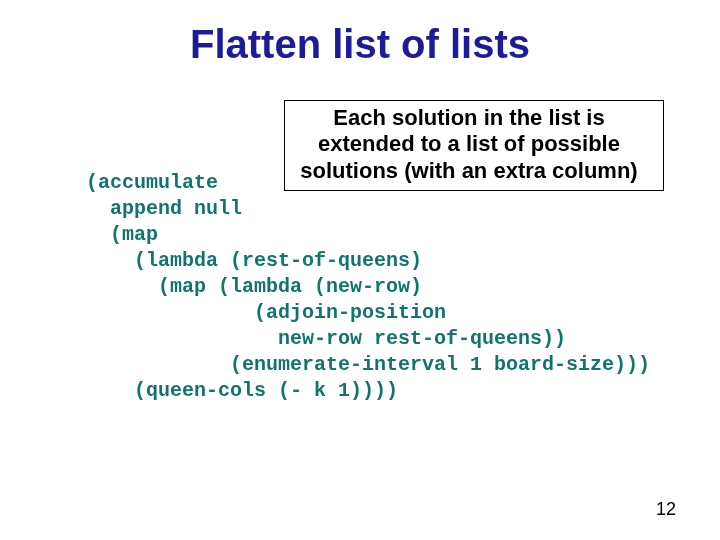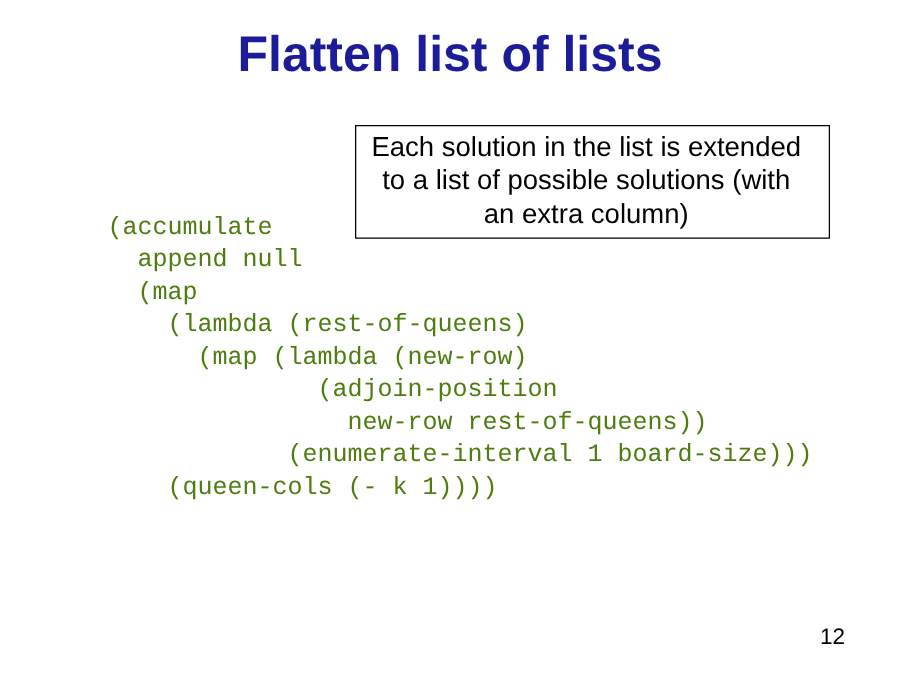--- a/index.html
+++ b/index.html
@@ -32,32 +32,32 @@
     position: absolute;
     top: 100px;
     left: 284px;
     width: 380px;
     border: 1px solid #000;
     background: #fff;
     padding: 4px 16px 6px 6px;
     box-sizing: border-box;
     text-align: center;
     font-size: 22px;
-    font-weight: normal;
+    font-weight: bold;
     color: #000;
     line-height: 1.2;
   }
   .code {
     position: absolute;
     top: 170px;
     left: 86px;
     font-family: "Courier New", Courier, monospace;
     font-size: 20px;
-    font-weight: normal;
-    color: #4d7c0f;
+    font-weight: bold;
+    color: #0f766e;
     white-space: pre;
     line-height: 1.3;
   }
   .pagenum {
     position: absolute;
     bottom: 20px;
     right: 44px;
     font-size: 18px;
     color: #000;
   }

